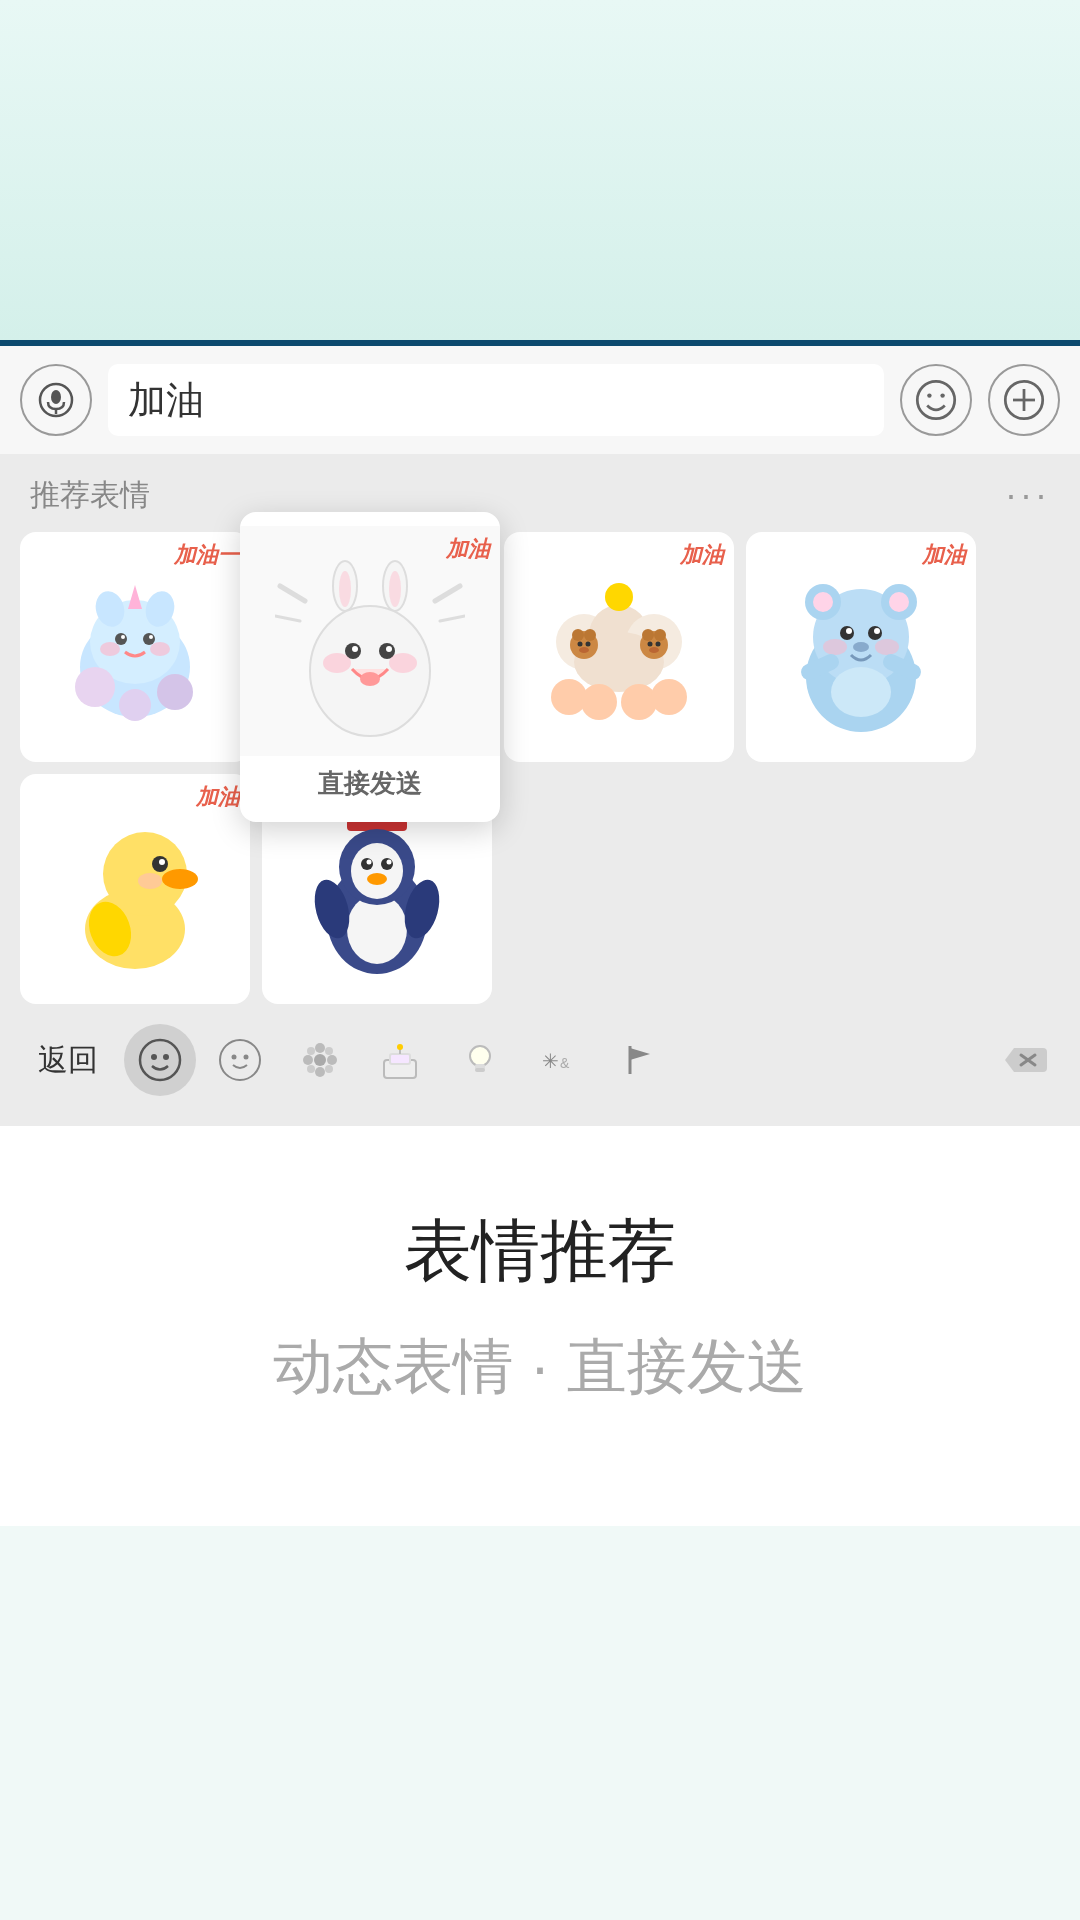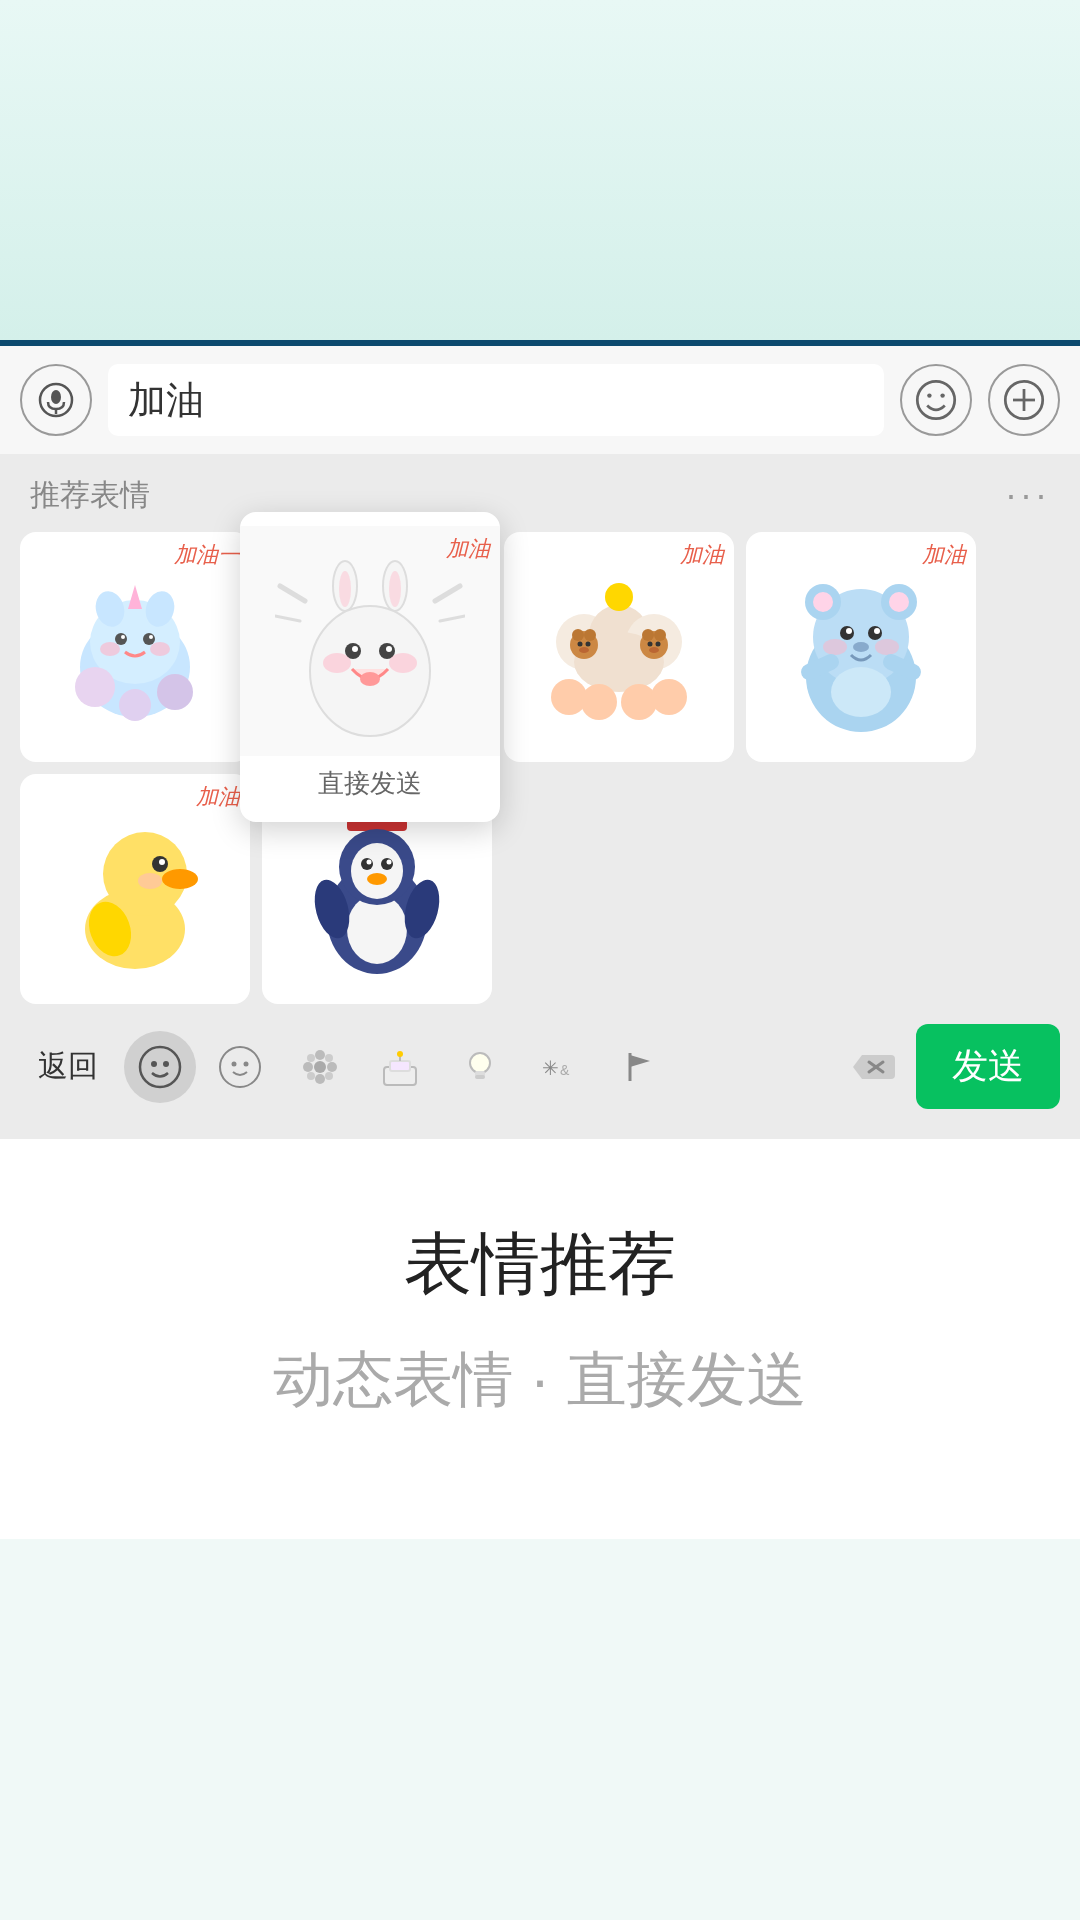--- a/index.html
+++ b/index.html
@@ -104,20 +104,21 @@
       letter-spacing: 3px;
     }
 
     
     .sticker-grid {
       display: flex;
       flex-wrap: wrap;
       padding: 0 20px;
       gap: 12px;
       position: relative;
+      font-weight: bold;
     }
 
     .sticker-item {
       width: 230px;
       height: 230px;
       background: #fff;
       border-radius: 16px;
       overflow: hidden;
       display: flex;
       align-items: center;
@@ -597,21 +598,20 @@
       <div class="toolbar-spacer"></div>
 
       <div class="toolbar-delete-btn">
         <svg width="50" height="40" viewBox="0 0 50 40" fill="none">
           <path d="M15 8 H44 Q48 8 48 12 V28 Q48 32 44 32 H15 L6 20 Z" fill="#ccc"></path>
           <line x1="22" y1="15" x2="36" y2="25" stroke="#888" stroke-width="3" stroke-linecap="round"></line>
           <line x1="36" y1="15" x2="22" y2="25" stroke="#888" stroke-width="3" stroke-linecap="round"></line>
         </svg>
       </div>
 
-      <button class="toolbar-send-btn">发送</button>
     </div>
 
   </div>
 </div>
 
 <div class="promo-section">
   <div class="promo-title">表情推荐</div>
   <div class="promo-subtitle">动态表情 · 直接发送</div>
 </div>
 

